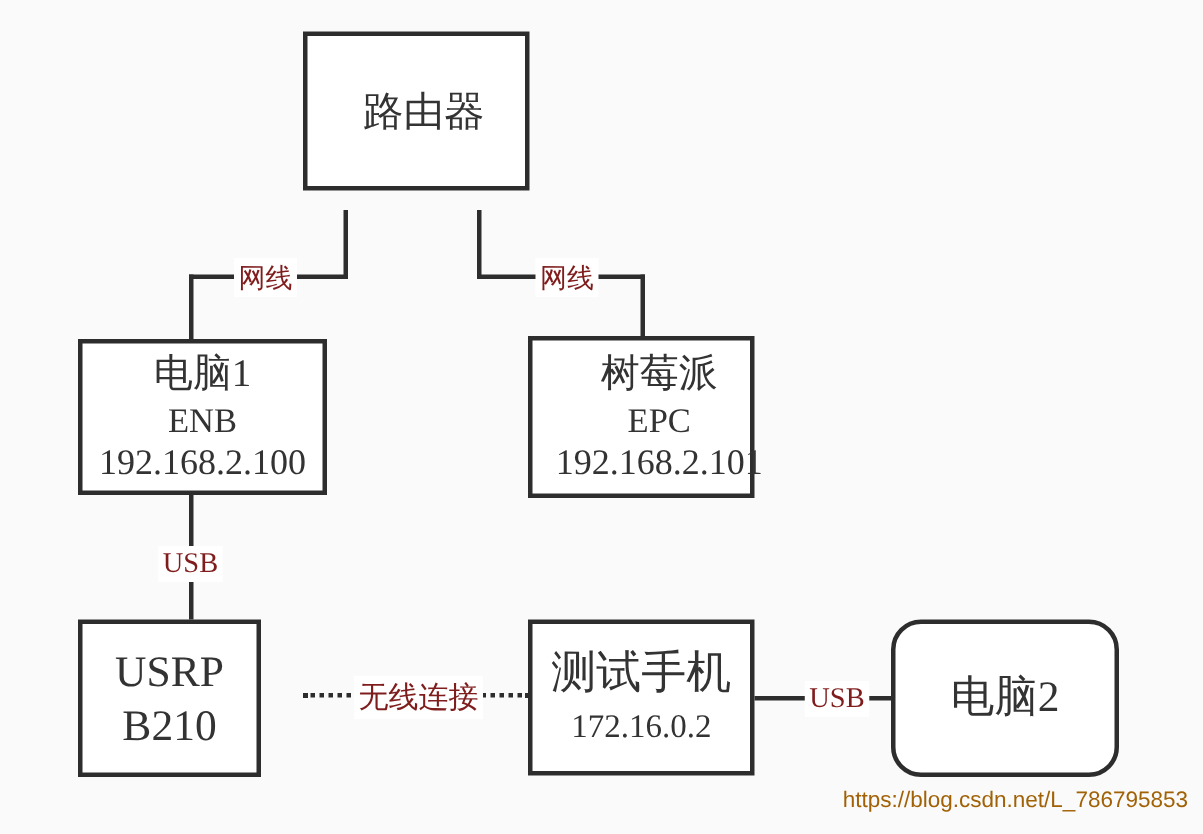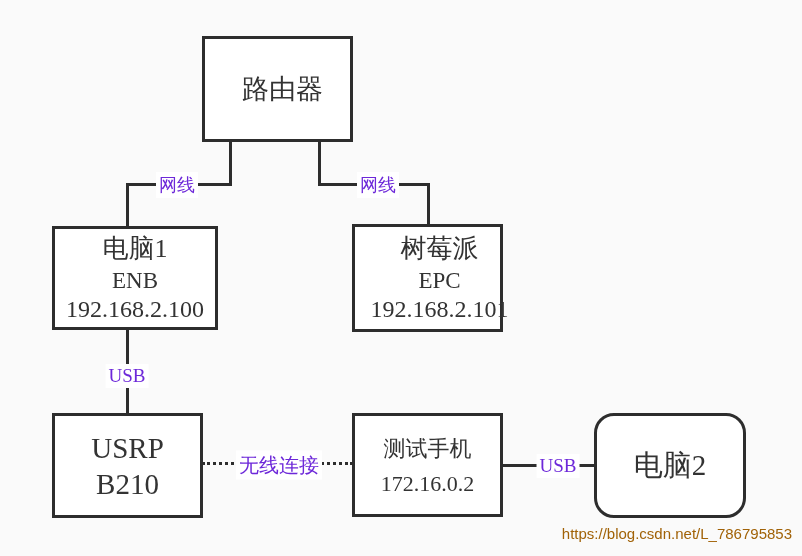--- a/index.html
+++ b/index.html
@@ -21,33 +21,33 @@
     box-sizing: border-box;
     background: #ffffff;
     border: 3px solid #2d2d2d;
     display: flex;
     flex-direction: column;
     align-items: center;
     justify-content: center;
     text-align: center;
     line-height: 1.2;
   }
-  .node-router { left: 202px; top: 36px;  width: 151px; height: 106px; padding-left: 10px; }
+  .node-router { left: 202px; top: 21px;  width: 151px; height: 106px; padding-left: 10px; }
   .node-pc1    { left: 52px;  top: 226px; width: 166px; height: 104px; }
   .node-rpi    { left: 352px; top: 224px; width: 151px; height: 108px; padding-left: 24px; }
-  .node-usrp   { left: 52px;  top: 413px; width: 151px; height: 105px; }
+  .node-usrp   { left: 52px;  top: 413px; width: 122px; height: 105px; }
   .node-phone  { left: 352px; top: 413px; width: 151px; height: 104px; }
   .node-pc2    { left: 594px; top: 413px; width: 152px; height: 105px; border-radius: 20px; }
 
   .t-router { font-size: 27px; }
   .t-title  { font-size: 26px; line-height: 32px; }
   .t-sub    { font-size: 23px; line-height: 31px; }
   .t-ip     { font-size: 24px; line-height: 27px; }
   .t-usrp   { font-size: 29px; line-height: 36px; }
-  .t-phone  { font-size: 22px; line-height: 38px; }
+  .t-phone  { font-size: 30px; line-height: 38px; }
   .t-ip2    { font-size: 22px; line-height: 32px; }
   .t-pc2    { font-size: 29px; }
 
   
   .conn {
     position: absolute;
     background: #2d2d2d;
   }
   .c-r-left-v  { left: 229px; top: 140px; width: 3px;  height: 46px; }
   .c-r-left-h  { left: 126px; top: 183px; width: 106px; height: 3px; }
@@ -64,21 +64,21 @@
     background: none;
   }
 
   
   .edge-label {
     position: absolute;
     transform: translate(-50%, -50%);
     background: #ffffff;
     padding: 1px 3px;
     white-space: nowrap;
-    color: #6d28d9;
+    color: #7f1d1d;
   }
   .l-cable-left  { left: 177px; top: 185px; font-size: 18px; }
   .l-cable-right { left: 378px; top: 185px; font-size: 18px; }
   .l-usb-left    { left: 127px; top: 376px; font-size: 19px; }
   .l-wireless    { left: 279px; top: 465px; font-size: 20px; }
   .l-usb-right   { left: 558px; top: 466px; font-size: 19px; }
 
   
   .watermark {
     position: absolute;

